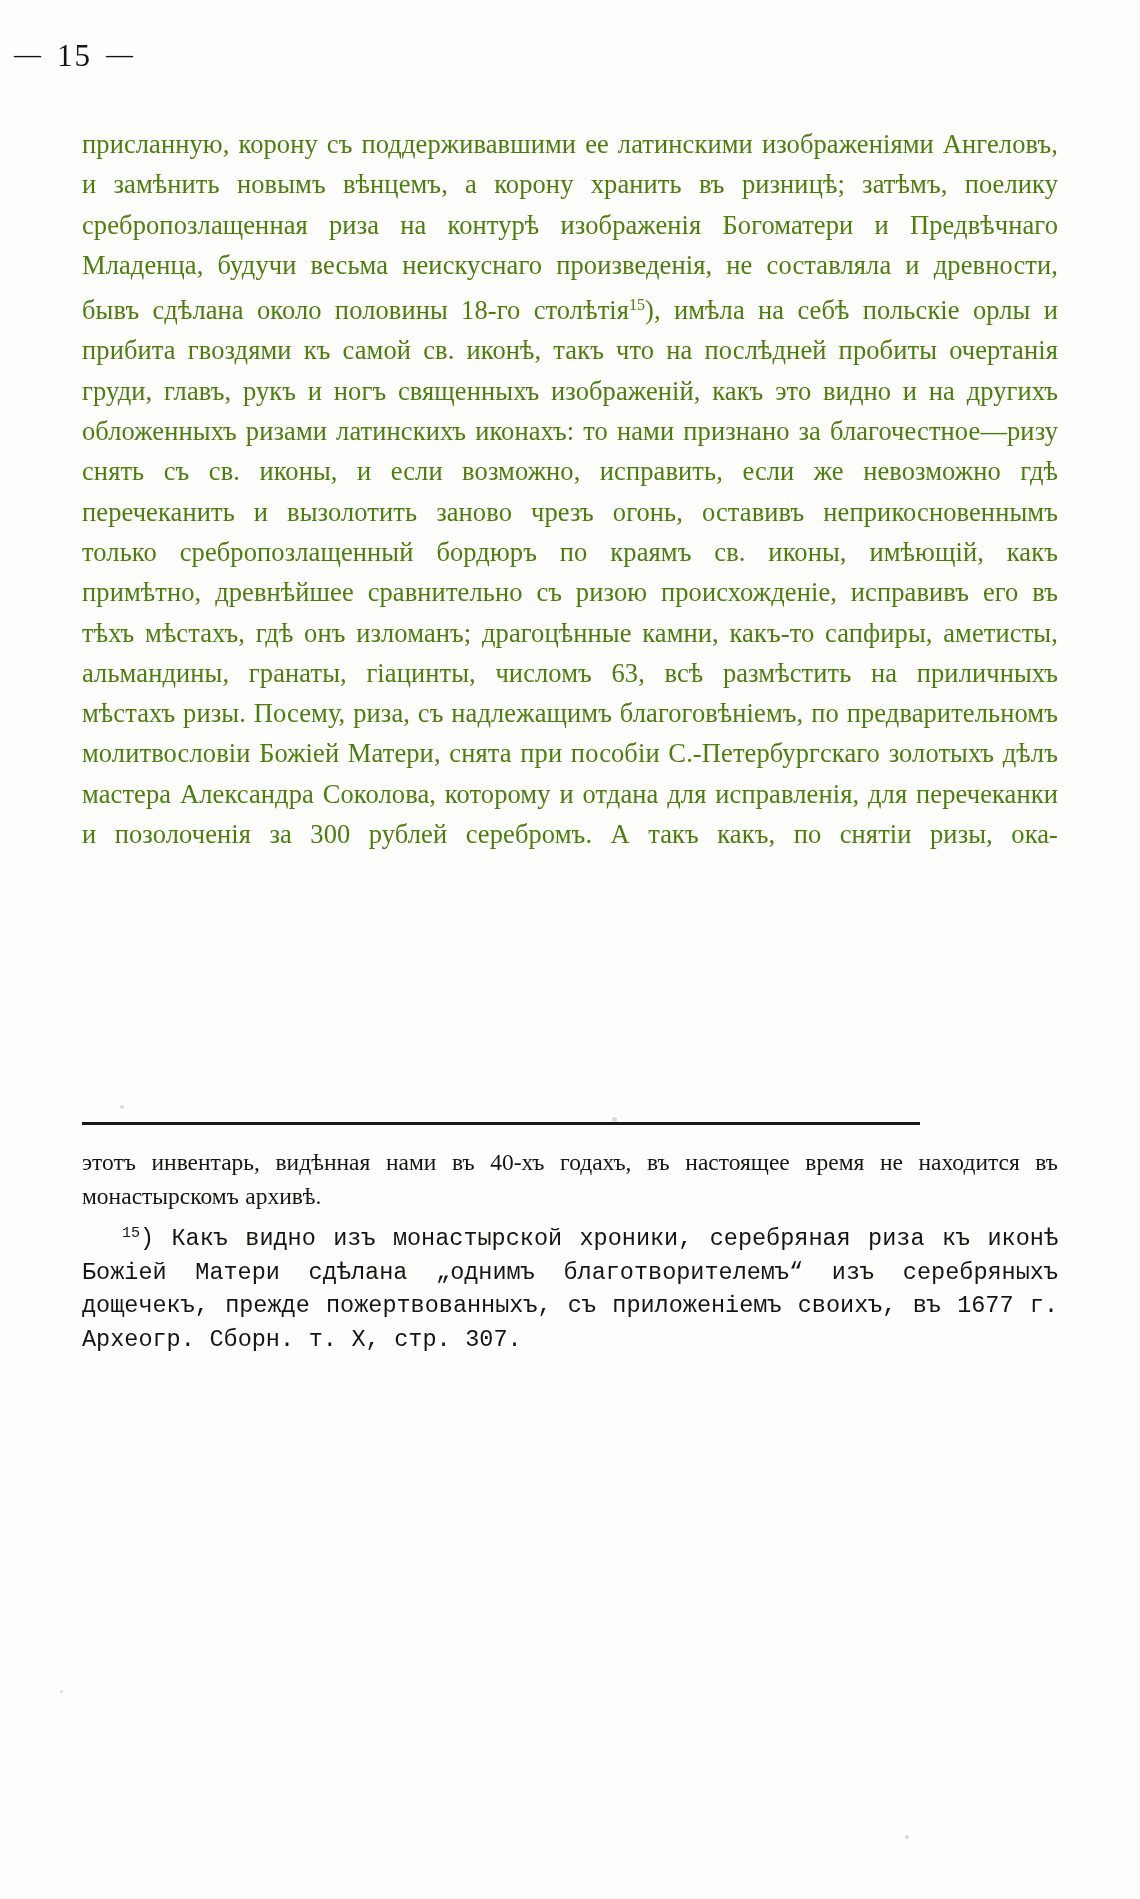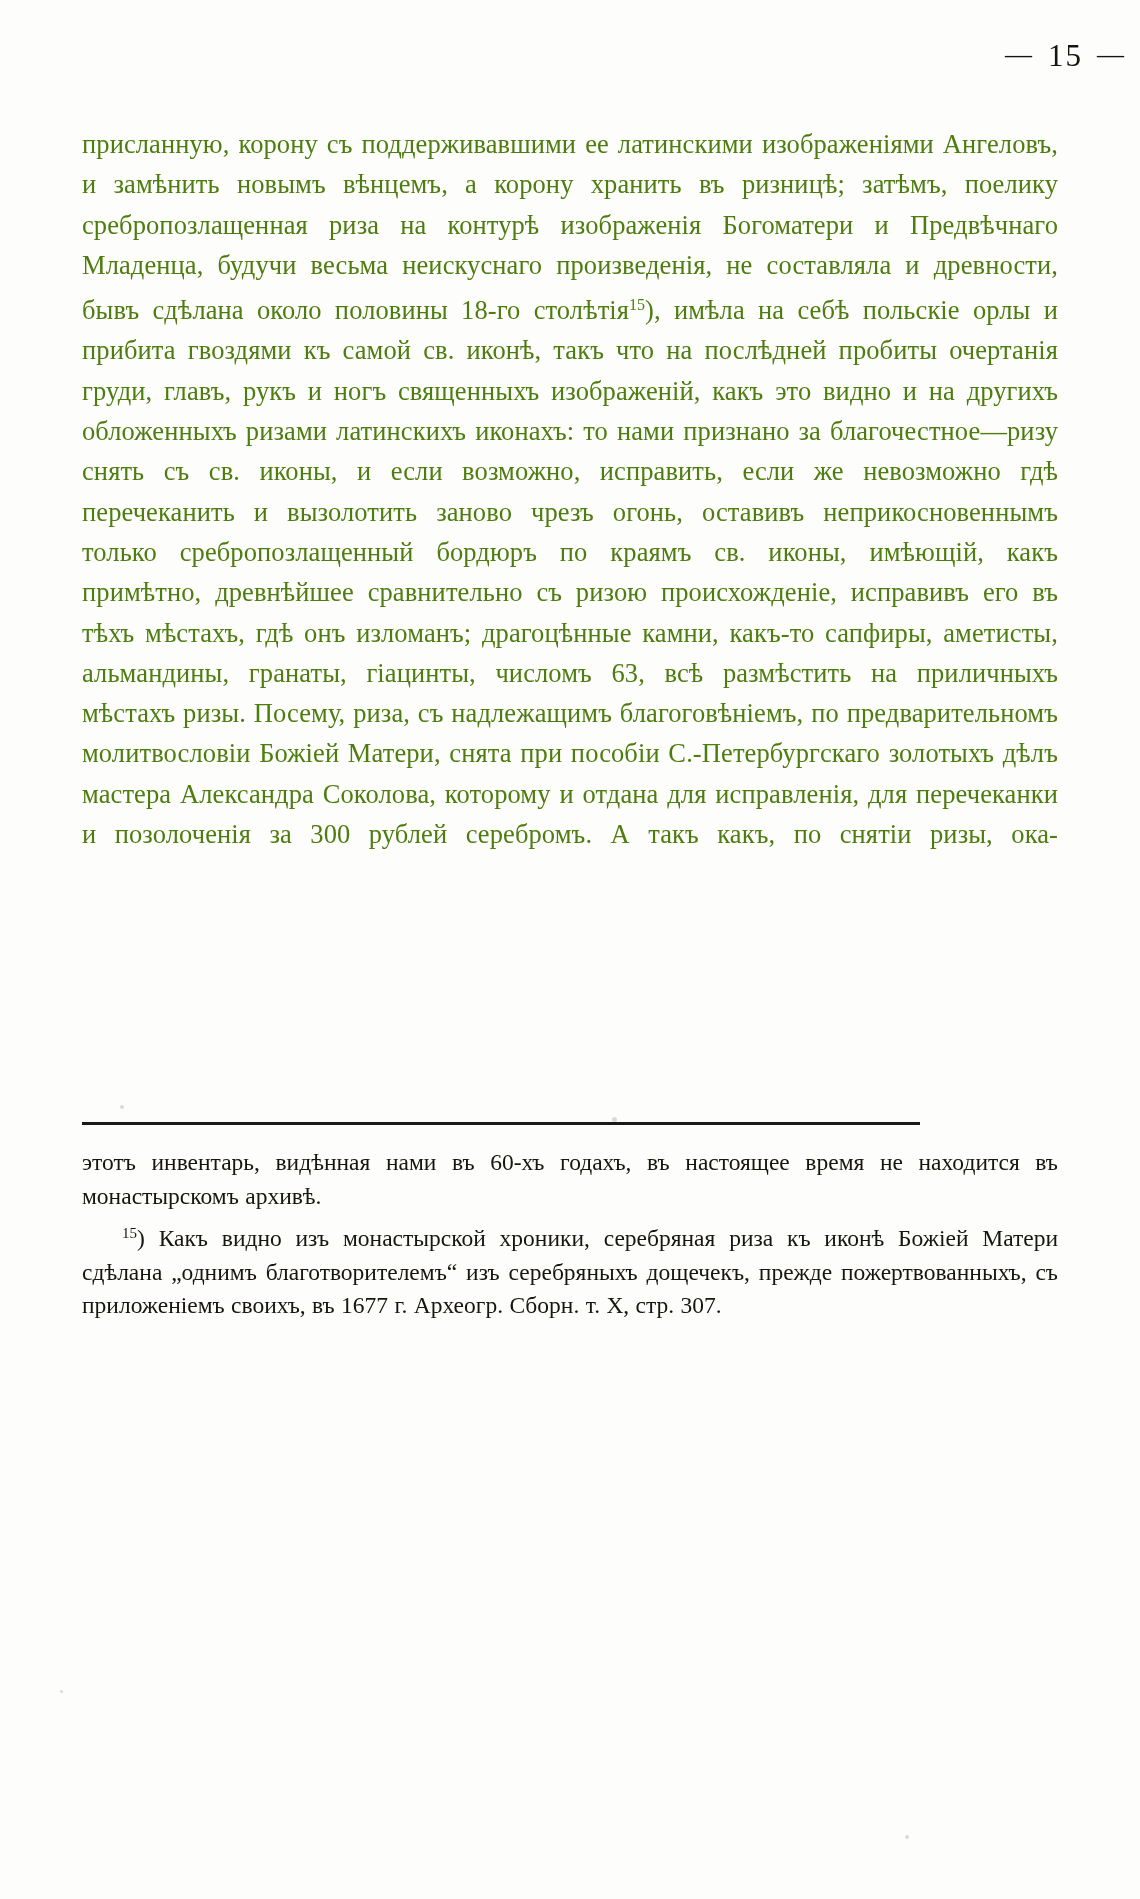--- a/index.html
+++ b/index.html
@@ -20,21 +20,21 @@
     top: 0; left: 0;
     width: 1140px;
     height: 1899px;
     background: #fdfdfb;
   }
   .page-number {
     position: absolute;
     top: 38px;
     left: 0;
     width: 100%;
-    text-align: right;
+    text-align: left;
     font-size: 31px;
     letter-spacing: 2px;
     color: #15140f;
   }
   .page-number .dash {
     display: inline-block;
     padding: 0 14px;
     font-size: 27px;
     vertical-align: 3px;
   }
@@ -78,20 +78,21 @@
     font-size: 23.5px;
     line-height: 33.5px;
     text-align: justify;
     text-align-last: left;
     color: #17150f;
     word-spacing: 0.5px;
   }
   .footnotes p.fn-second {
     margin-top: 4px;
     text-indent: 40px;
+    font-family: Liberation Mono, monospace;
   }
   .footnotes sup {
     font-size: 15px;
     vertical-align: 8px;
   }
   .speck {
     position: absolute;
     background: #bdbcb4;
     border-radius: 50%;
     opacity: 0.55;
@@ -106,21 +107,21 @@
     <span class="dash">—</span><span>15</span><span class="dash">—</span>
   </div>
 
   <div class="body-block">
     <p><span>присланную, корону съ поддерживавшими ее латинскими изображеніями Ангеловъ, и замѣнить новымъ вѣнцемъ, а корону хранить въ ризницѣ; затѣмъ, поелику сребропозлащенная риза на контурѣ изображенія Богоматери и Предвѣчнаго Младенца, будучи весьма неискуснаго произведенія, не составляла и древности, бывъ сдѣлана около половины 18-го столѣтія</span><sup class="note-ref">15</sup><span>), имѣла на себѣ польскіе орлы и прибита гвоздями къ самой св. иконѣ, такъ что на послѣдней пробиты очертанія груди, главъ, рукъ и ногъ священныхъ изображеній, какъ это видно и на другихъ обложенныхъ ризами латинскихъ иконахъ: то нами признано за благочестное—ризу снять съ св. иконы, и если возможно, исправить, если же невозможно гдѣ перечеканить и вызолотить заново чрезъ огонь, оставивъ неприкосновеннымъ только сребропозлащенный бордюръ по краямъ св. иконы, имѣющій, какъ примѣтно, древнѣйшее сравнительно съ ризою происхожденіе, исправивъ его въ тѣхъ мѣстахъ, гдѣ онъ изломанъ; драгоцѣнные камни, какъ-то сапфиры, аметисты, альмандины, гранаты, гіацинты, числомъ 63, всѣ размѣстить на приличныхъ мѣстахъ ризы. Посему, риза, съ надлежащимъ благоговѣніемъ, по предварительномъ молитвословіи Божіей Матери, снята при пособіи С.-Петербургскаго золотыхъ дѣлъ мастера Александра Соколова, которому и отдана для исправленія, для перечеканки и позолоченія за 300 рублей серебромъ. А такъ какъ, по снятіи ризы, ока-</span></p>
   </div>
 
   <div class="rule"></div>
 
   <div class="footnotes">
-    <p>этотъ инвентарь, видѣнная нами въ 60-хъ годахъ, въ настоящее время не находится въ монастырскомъ архивѣ.</p>
+    <p>этотъ инвентарь, видѣнная нами въ 40-хъ годахъ, въ настоящее время не находится въ монастырскомъ архивѣ.</p>
     <p class="fn-second"><sup>15</sup><span>) Какъ видно изъ монастырской хроники, серебряная риза къ иконѣ Божіей Матери сдѣлана „однимъ благотворителемъ“ изъ серебряныхъ дощечекъ, прежде пожертвованныхъ, съ приложеніемъ своихъ, въ 1677 г. Археогр. Сборн. т. X, стр. 307.</span></p>
   </div>
 
   <div class="speck" style="left:120px; top:1105px; width:4px; height:4px;"></div>
   <div class="speck" style="left:612px; top:1117px; width:5px; height:5px;"></div>
   <div class="speck" style="left:905px; top:1835px; width:4px; height:4px;"></div>
   <div class="speck" style="left:60px; top:1690px; width:3px; height:3px;"></div>
 </div>
 
 </body></html>

